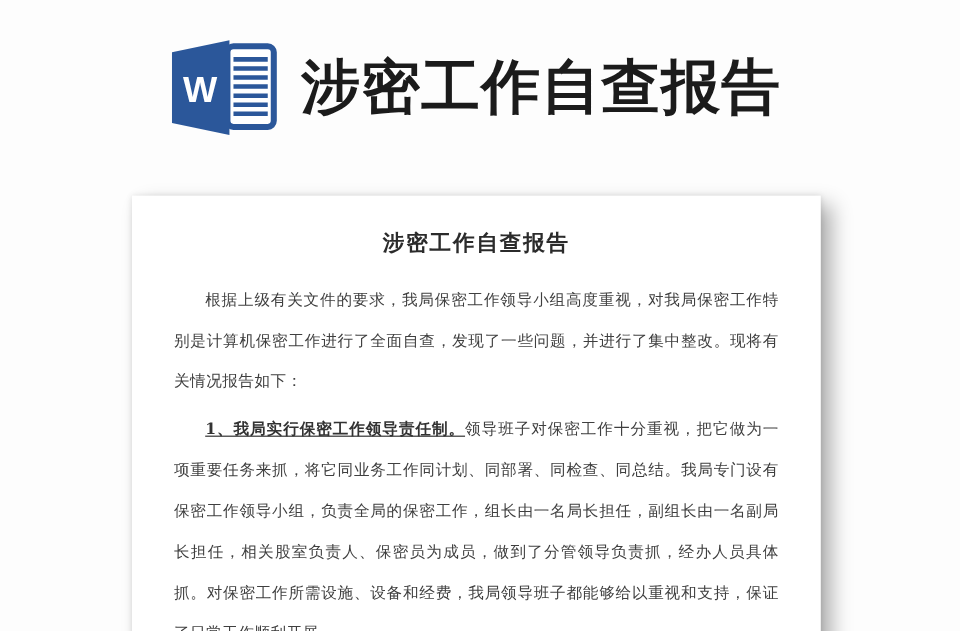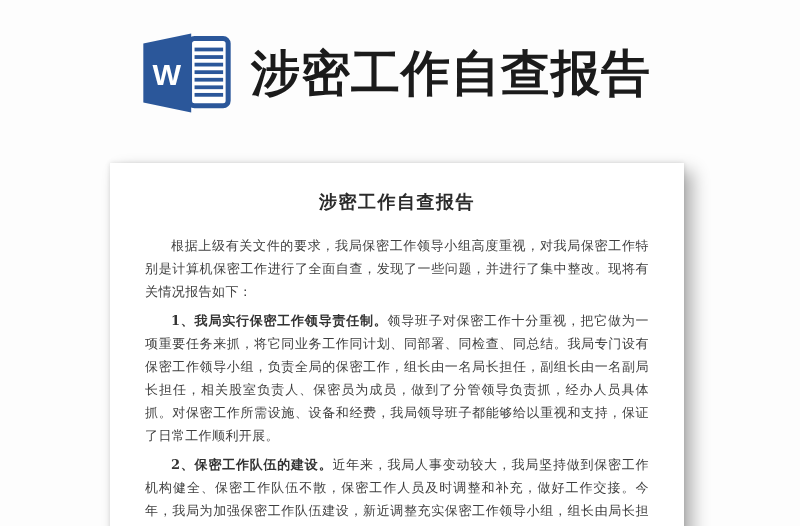--- a/index.html
+++ b/index.html
@@ -60,33 +60,34 @@
     margin: 2px 0 20px 0;
     text-align: center;
     font-size: 18px;
     font-weight: 700;
     letter-spacing: 1.5px;
     color: #2b2b2b;
   }
   .page p {
     margin: 6px 0;
     font-size: 13px;
-    line-height: 23px;
+    line-height: 34px;
     letter-spacing: 0.4px;
     text-align: justify;
     text-indent: 2em;
     color: #3f3f3f;
   }
   .page p.section-heading {
     font-weight: 700;
     color: #333333;
   }
   .page .lead {
     font-weight: 700;
     color: #333333;
+    text-decoration: underline;
   }
 </style>
 </head>
 <body>
 
 <div class="canvas">
 
   <div class="header">
     <svg class="word-icon" viewBox="0 0 110 100" xmlns="http://www.w3.org/2000/svg" aria-hidden="true">
 

